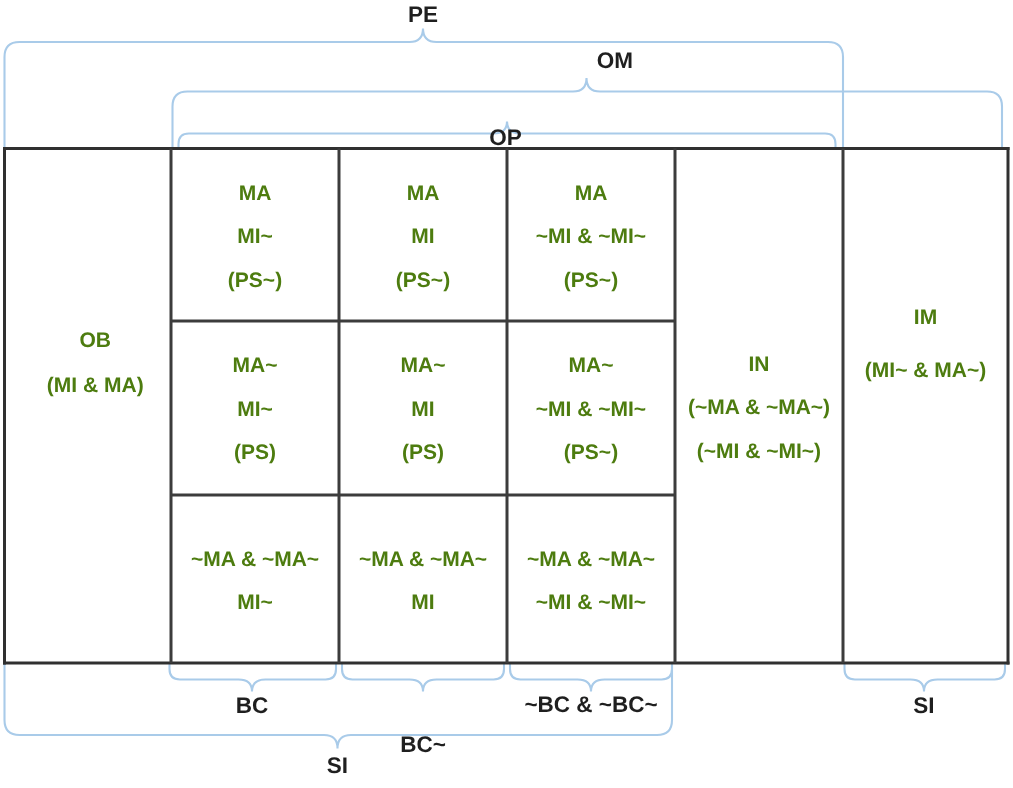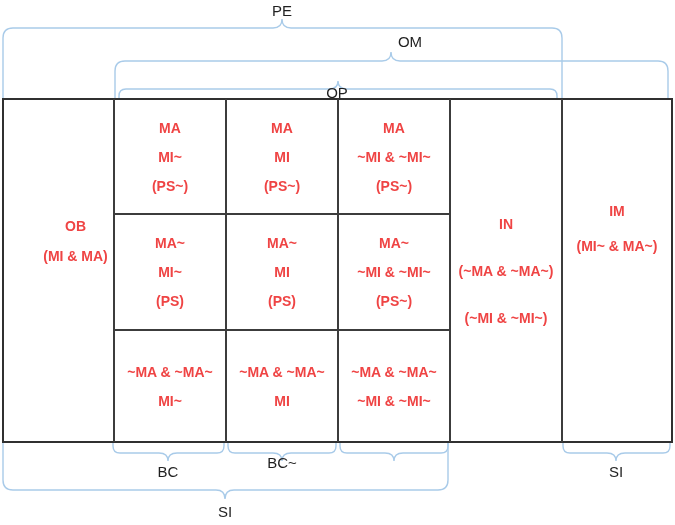--- a/index.html
+++ b/index.html
@@ -3,25 +3,25 @@
 <meta charset="utf-8">
 <style>
   html,body { margin:0; padding:0; background:#ffffff; }
   .canvas {
     position:relative; width:675px; height:525px; background:#ffffff;
     font-family:"Liberation Sans", sans-serif; color:#1f1f1f; overflow:hidden;
   }
   .cell {
     position:absolute; display:flex; flex-direction:column;
     align-items:center; justify-content:center; text-align:center;
-    font-weight:700; font-size:14px; line-height:14px; color:#ef4444;
+    font-weight:700; font-size:14px; line-height:14px; color:#4d7c0f;
   }
   .blabel {
     position:absolute; transform:translate(-50%,-50%);
-    font-weight:400; font-size:15px; color:#1f1f1f; white-space:nowrap;
+    font-weight:700; font-size:15px; color:#1f1f1f; white-space:nowrap;
   }
   .vline,.hline { position:absolute; background:#3c3c3c; }
   .outer { background:#303030; }
   svg.braces { position:absolute; left:0; top:0; pointer-events:none; }
   svg.braces path { fill:none; stroke:#a9cbe9; stroke-width:1.4; stroke-linecap:round; }
 </style>
 </head>
 <body>
 
 <div class="canvas">
@@ -37,39 +37,40 @@
     <path d="M 340,443 L 340,446 Q 340,453 347,453 L 385,453 Q 394,453 394,461 Q 394,453 403,453 L 441,453 Q 448,453 448,446 L 448,443"></path>
     <path d="M 563,443 L 563,446 Q 563,453 570,453 L 607,453 Q 616,453 616,461 Q 616,453 625,453 L 663,453 Q 670,453 670,446 L 670,443"></path>
 
     <path d="M 3,443 L 3,480 Q 3,490 13,490 L 216,490 Q 225,490 225,499 Q 225,490 234,490 L 438,490 Q 448,490 448,480 L 448,443"></path>
   </svg>
 
   <div class="blabel" style="left:282px; top:10px;">PE</div>
   <div class="blabel" style="left:410px; top:41px;">OM</div>
   <div class="blabel" style="left:337px; top:72px;margin-top:20px;">OP</div>
   <div class="blabel" style="left:168px; top:471px;text-align:center;">BC</div>
-  <div class="blabel" style="left:282px; top:462px;">BC~</div>
+  <div class="blabel" style="left:282px; top:497px;">BC~</div>
+  <div class="blabel" style="left:394px; top:470px;">~BC &amp; ~BC~</div>
   <div class="blabel" style="left:616px; top:471px;">SI</div>
   <div class="blabel" style="left:225px; top:511px;">SI</div>
 
   <div class="hline outer" style="left:2px; top:98px;  width:671px; height:2px;"></div>
   <div class="hline outer" style="left:2px; top:441px; width:671px; height:2px;"></div>
   <div class="vline outer" style="left:2px;   top:98px; width:2px; height:345px;"></div>
   <div class="vline outer" style="left:671px; top:98px; width:2px; height:345px;"></div>
 
   <div class="vline" style="left:113px; top:99px; width:1.6px; height:343px;"></div>
   <div class="vline" style="left:225px; top:99px; width:1.6px; height:343px;"></div>
   <div class="vline" style="left:337px; top:99px; width:1.6px; height:343px;"></div>
   <div class="vline" style="left:449px; top:99px; width:1.6px; height:343px;"></div>
   <div class="vline" style="left:561px; top:99px; width:1.6px; height:343px;"></div>
 
   <div class="hline" style="left:114px; top:213px; width:336px; height:1.6px;"></div>
   <div class="hline" style="left:114px; top:329px; width:336px; height:1.6px;"></div>
 
-  <div class="cell" style="left:21px; top:100px; width:109px; height:282px; row-gap:16px;">
+  <div class="cell" style="left:9px; top:100px; width:109px; height:282px; row-gap:16px;">
     <div>OB</div>
     <div>(MI &amp; MA)</div>
   </div>
 
   <div class="cell" style="left:115px; top:100px; width:110px; height:113px; row-gap:15px;">
     <div>MA</div>
     <div>MI~</div>
     <div>(PS~)</div>
   </div>
   <div class="cell" style="left:227px; top:100px; width:110px; height:113px; row-gap:15px;">
@@ -105,21 +106,21 @@
   </div>
   <div class="cell" style="left:227px; top:331px; width:110px; height:110px; row-gap:15px;">
     <div>~MA &amp; ~MA~</div>
     <div>MI</div>
   </div>
   <div class="cell" style="left:339px; top:331px; width:110px; height:110px; row-gap:15px;">
     <div>~MA &amp; ~MA~</div>
     <div>~MI &amp; ~MI~</div>
   </div>
 
-  <div class="cell" style="left:451px; top:100px; width:110px; height:341px; row-gap:33px;">
+  <div class="cell" style="left:451px; top:100px; width:110px; height:341px; row-gap:15px;">
     <div>IN</div>
     <div>(~MA &amp; ~MA~)</div>
     <div>(~MI &amp; ~MI~)</div>
   </div>
 
   <div class="cell" style="left:563px; top:100px; width:108px; height:257px; row-gap:21px;">
     <div>IM</div>
     <div>(MI~ &amp; MA~)</div>
   </div>
 

